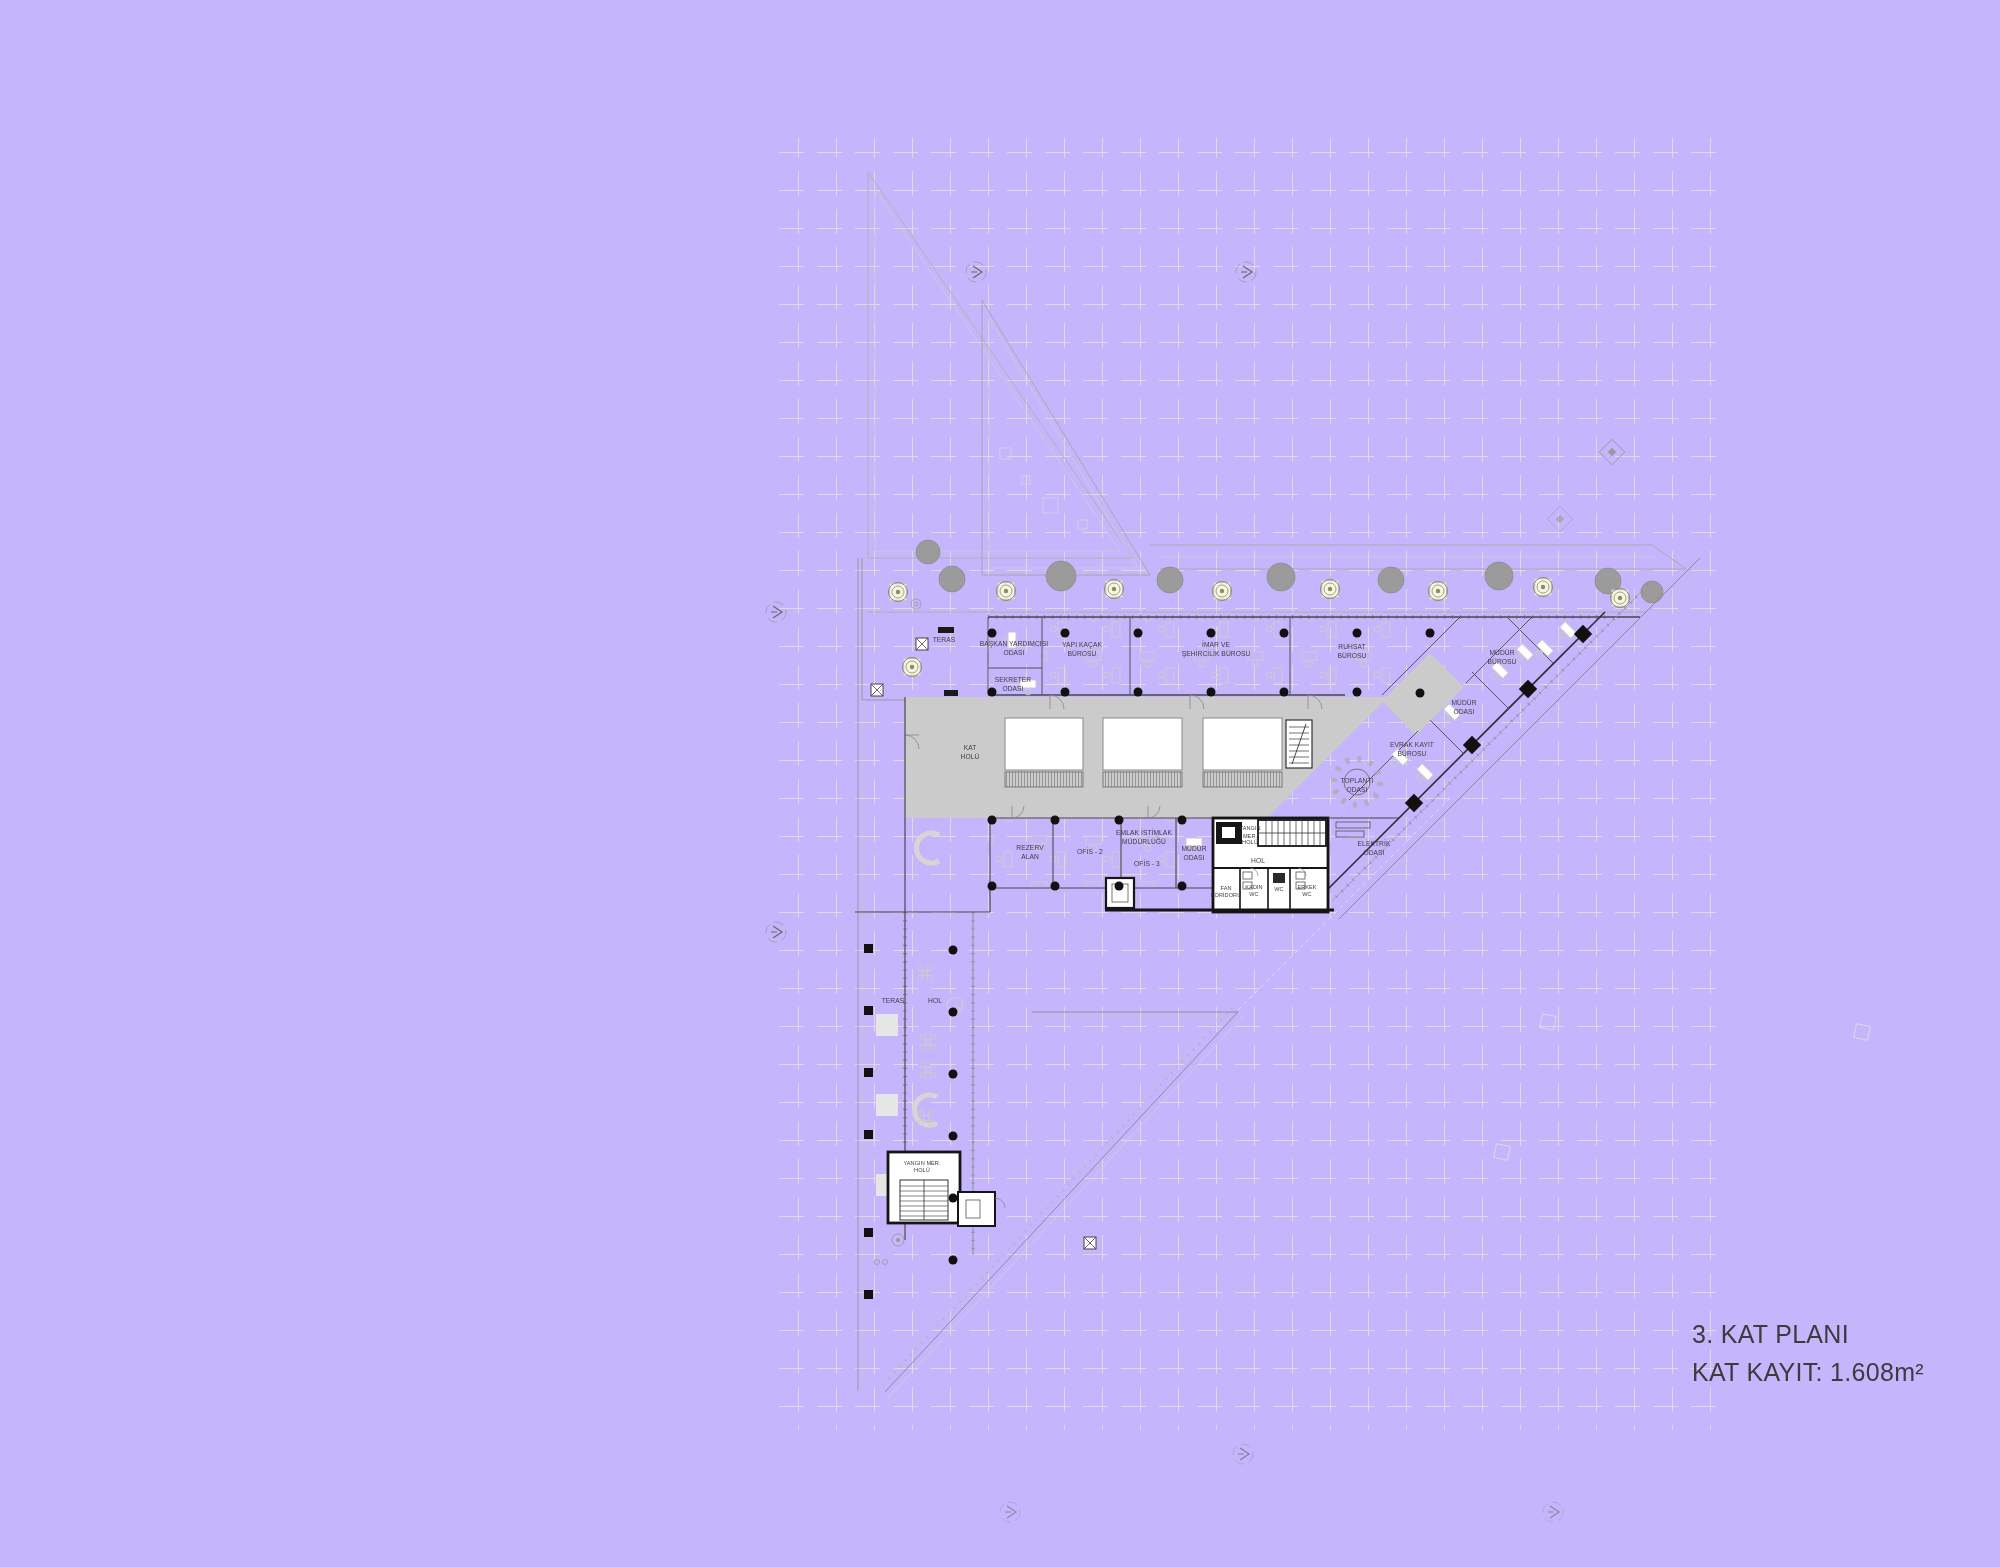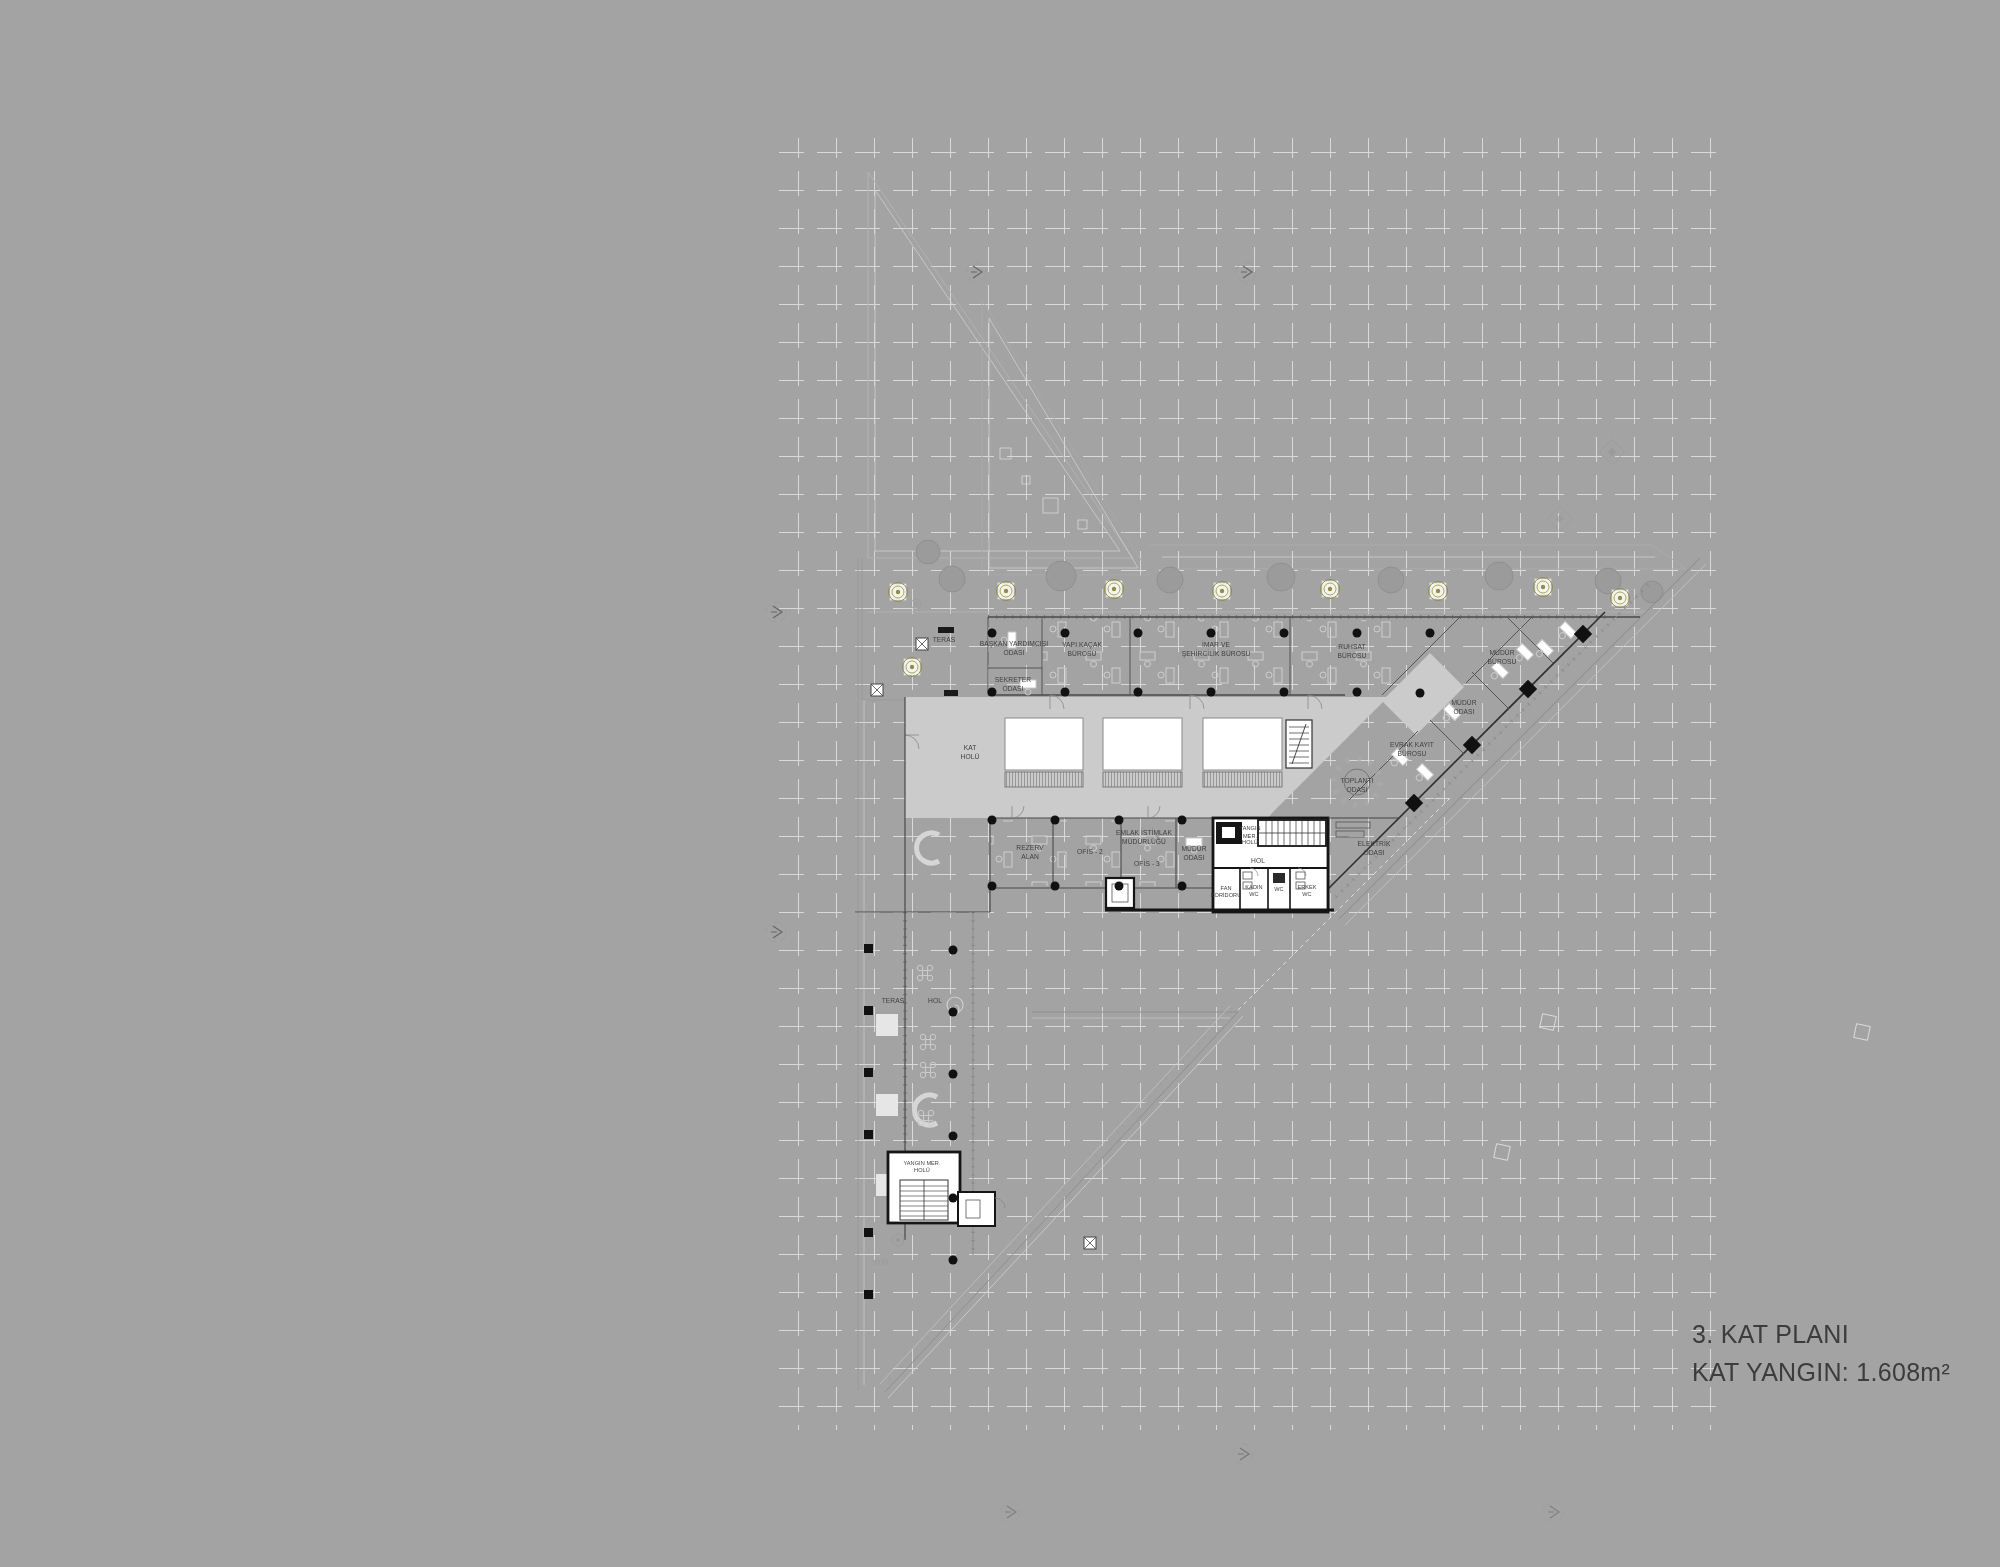--- a/index.html
+++ b/index.html
@@ -1,16 +1,16 @@
 <!DOCTYPE html>
 <html><head>
 <meta charset="utf-8">
 <style>
   html,body{margin:0;padding:0;background:#ffffff;}
-  #stage{position:relative;width:2000px;height:1567px;background:#a3a3a3;overflow:hidden;
+  #stage{position:relative;width:2000px;height:1567px;background:#c4b5fd;overflow:hidden;
          font-family:"Liberation Sans",sans-serif;}
   #plan-svg{position:absolute;left:0;top:0;}
   .lbl{position:absolute;font-family:"Liberation Sans",sans-serif;font-size:9px;color:#3e3e3e;
        text-align:center;white-space:pre-line;transform:translate(-50%,-50%) scale(.74);
        line-height:1.3;letter-spacing:.1px;}
   .lbl.sm{transform:translate(-50%,-50%) scale(.62);}
   #title-block{position:absolute;left:1692px;top:1316px;color:#3c3c3c;}
   #title-block .t{font-size:25px;line-height:1.5;letter-spacing:.3px;font-weight:400;}
 </style>
 </head>
@@ -388,16 +388,16 @@
 WC</div>
 <div class="lbl" style="left:1374px;top:849px">ELEKTRİK
 ODASI</div>
 <div class="lbl" style="left:893px;top:1001px">TERAS</div>
 <div class="lbl" style="left:935px;top:1001px">HOL</div>
 <div class="lbl sm" style="left:922px;top:1167px">YANGIN MER.
 HOLÜ</div>
 
 <div id="title-block">
   <div class="t">3. KAT PLANI</div>
-  <div class="t">KAT YANGIN: 1.608m²</div>
+  <div class="t">KAT KAYIT: 1.608m²</div>
 </div>
 
 </div>
 
 </body></html>

